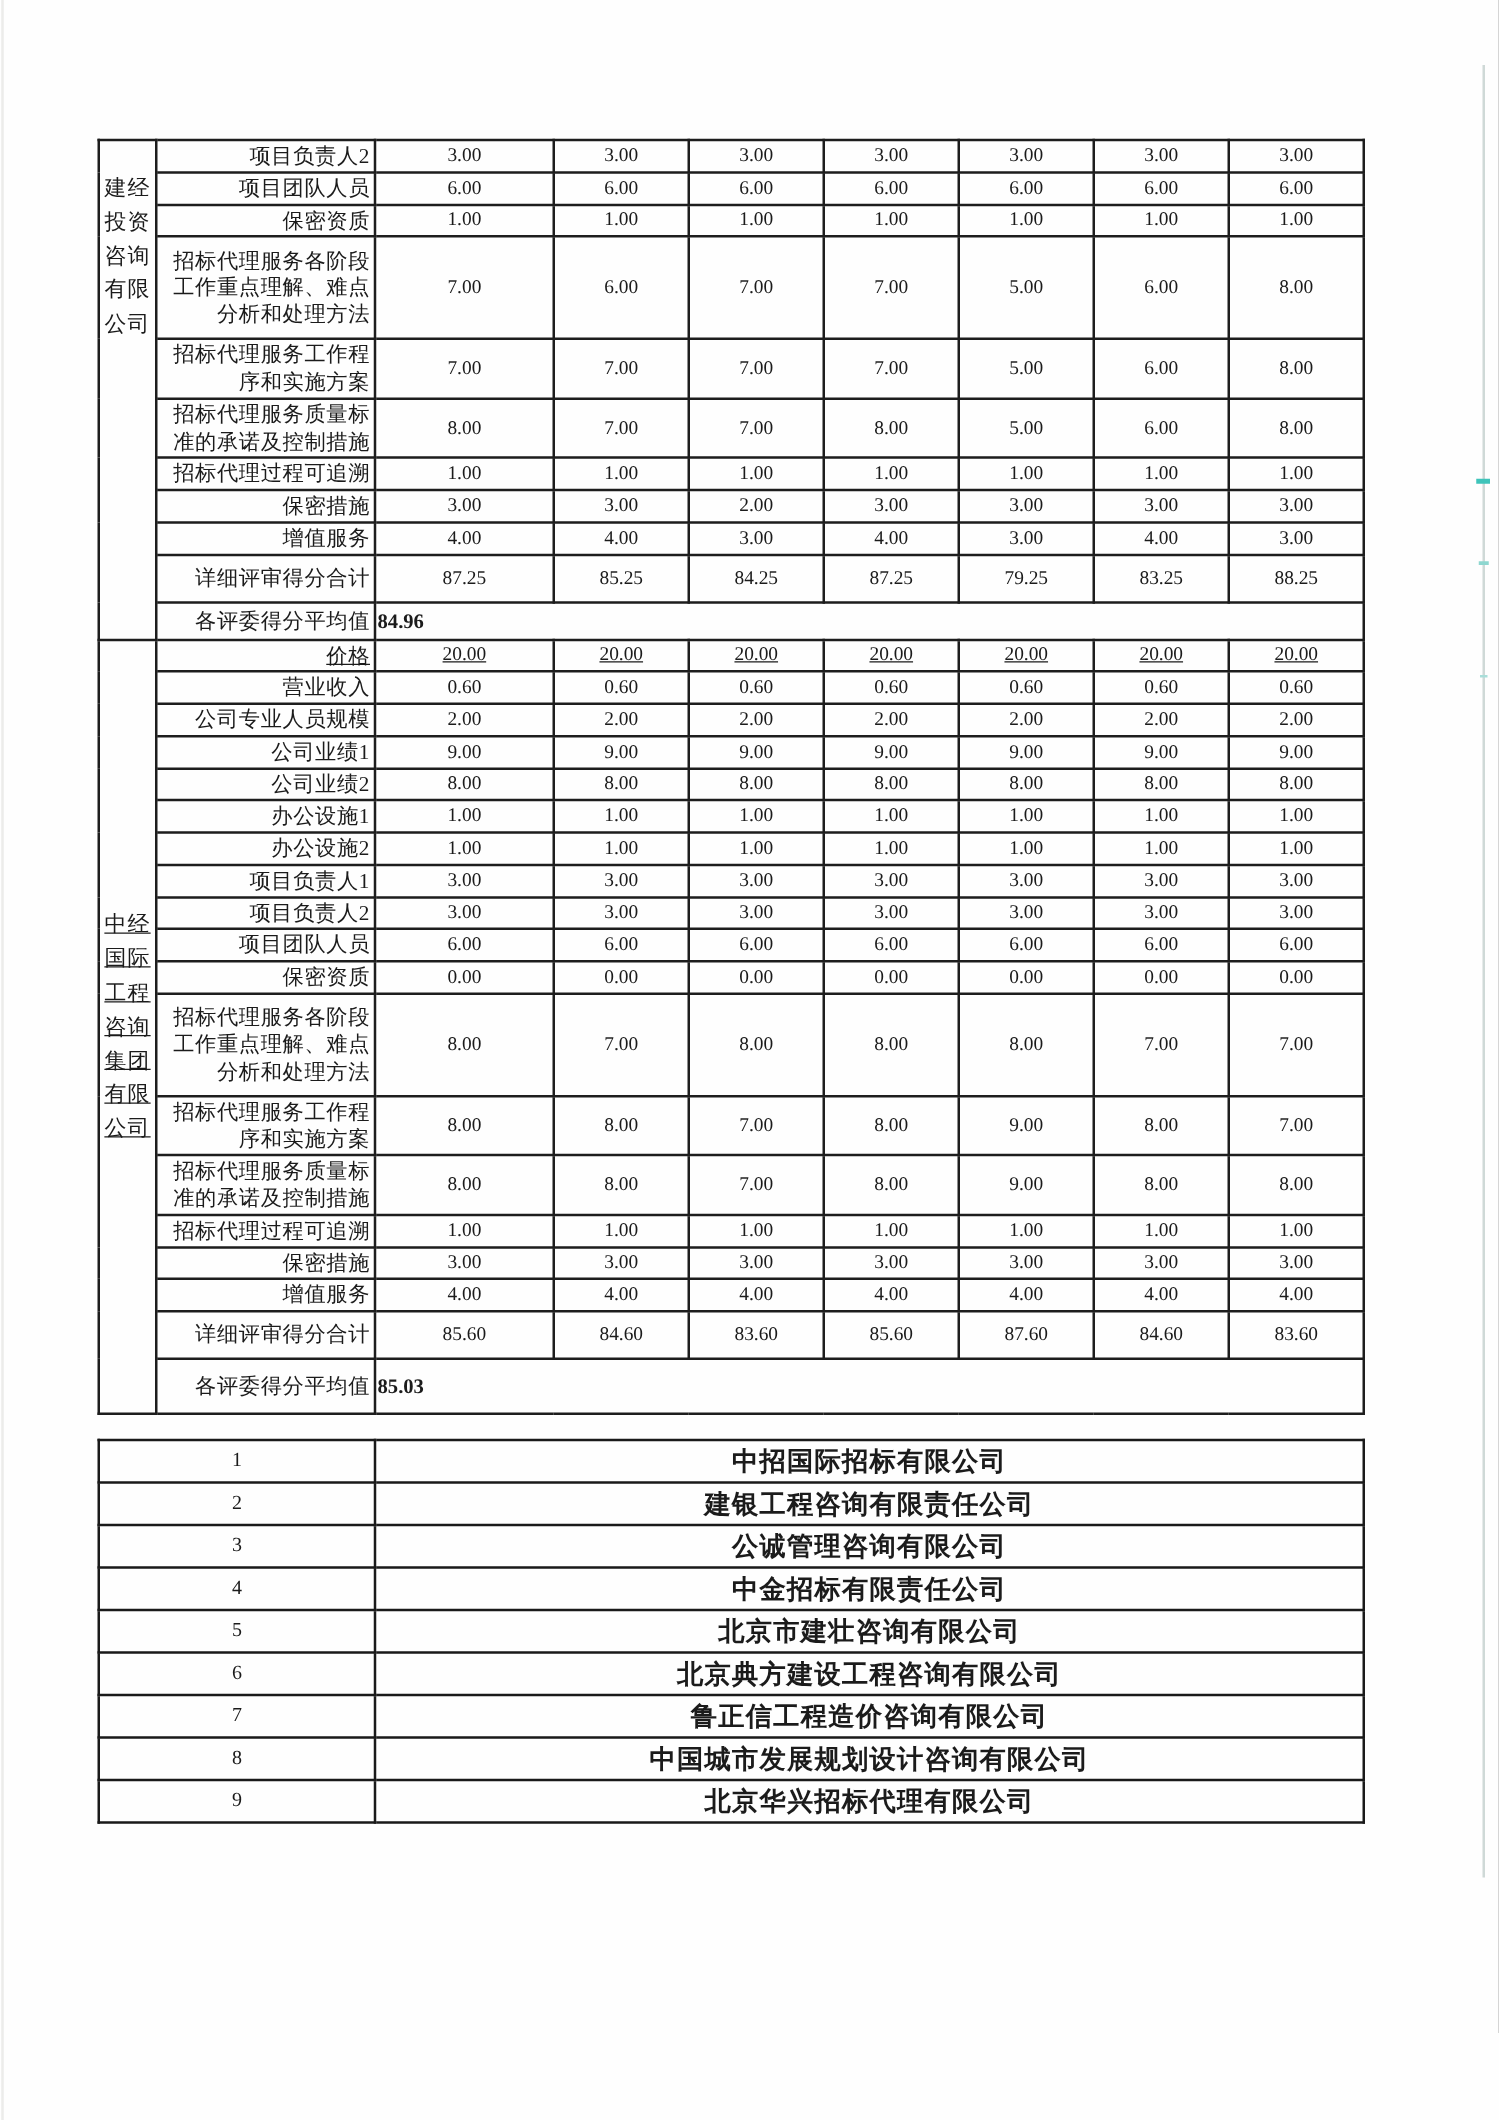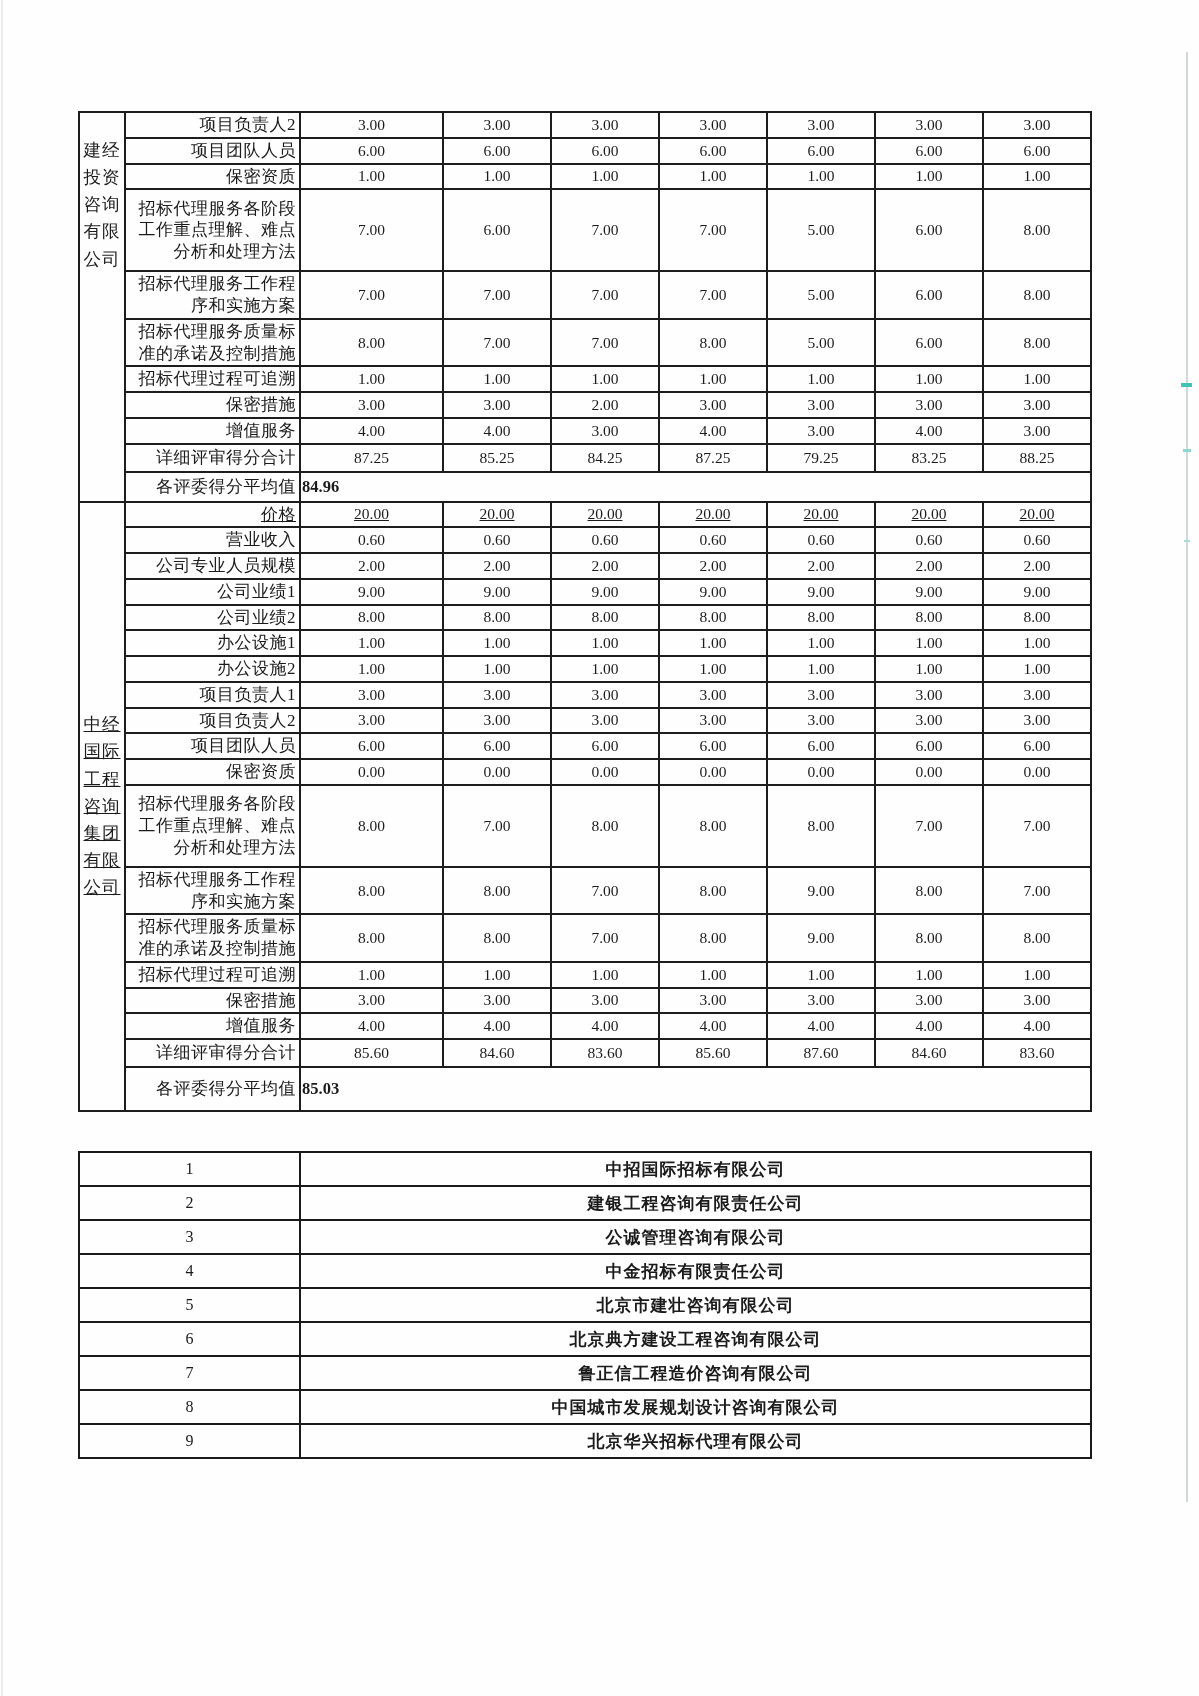--- a/index.html
+++ b/index.html
@@ -13,21 +13,21 @@
     overflow:hidden;
   }
   
   table{border-collapse:collapse;table-layout:fixed;}
   .score-table{position:absolute;left:78px;top:111px;width:1012px;}
   .score-table td{border:2px solid #1d1d1d;overflow:hidden;}
   .score-table tr.sec-start td{border-top:1px solid #0c4a6e;text-decoration:underline;}
   .h1{height:25px}
   .h2{height:47px}
   .h3{height:82px}
-  .hsum{height:28px}
+  .hsum{height:38px}
   .havg{height:30px}
   .havg2{height:44px}
   .crit{
     text-align:right;padding:1px 3px 1px 5px;
     font-size:17px;line-height:1.28;letter-spacing:0.5px;
   }
   .val{text-align:center;font-size:15.5px;}
   .avgval{text-align:left;font-size:16.5px;font-weight:bold;}
   .bidder{vertical-align:middle;}
   .bidder .vert{
@@ -40,21 +40,21 @@
   .heading-box{
     position:absolute;left:78px;top:1099px;width:1012px;height:44px;
     border:2px solid #1d1d1d;box-sizing:border-box;
     display:flex;align-items:center;padding-left:9px;
     font-size:18px;font-weight:bold;letter-spacing:1px;
   }
   
   .rank-table{position:absolute;left:78px;top:1151px;width:1012px;}
   .rank-table td{border:2.5px solid #1a1a1a;height:30px;}
   .rank-cell{text-align:center;font-size:16px;width:221px;}
-  .company-cell{text-align:center;font-size:17px;font-weight:bold;letter-spacing:1px;font-family:Liberation Mono, monospace;}
+  .company-cell{text-align:center;font-size:21px;font-weight:bold;letter-spacing:1px;font-family:Liberation Mono, monospace;}
   
   .footer{
     position:absolute;left:0;top:1592px;width:1160px;
     text-align:center;font-size:17px;letter-spacing:2px;color:#222;
   }
   
   .edge-line{position:absolute;left:1186px;top:52px;width:2px;height:1450px;background:#c3cfcd;opacity:.8;}
   .edge-left{position:absolute;left:1px;top:0;width:2px;height:1696px;background:#ececea;}
   .tick1{position:absolute;left:1181px;top:383px;width:11px;height:4px;background:#3fc4ba;}
   .tick2{position:absolute;left:1183px;top:449px;width:8px;height:3px;background:#8ed7d0;}

